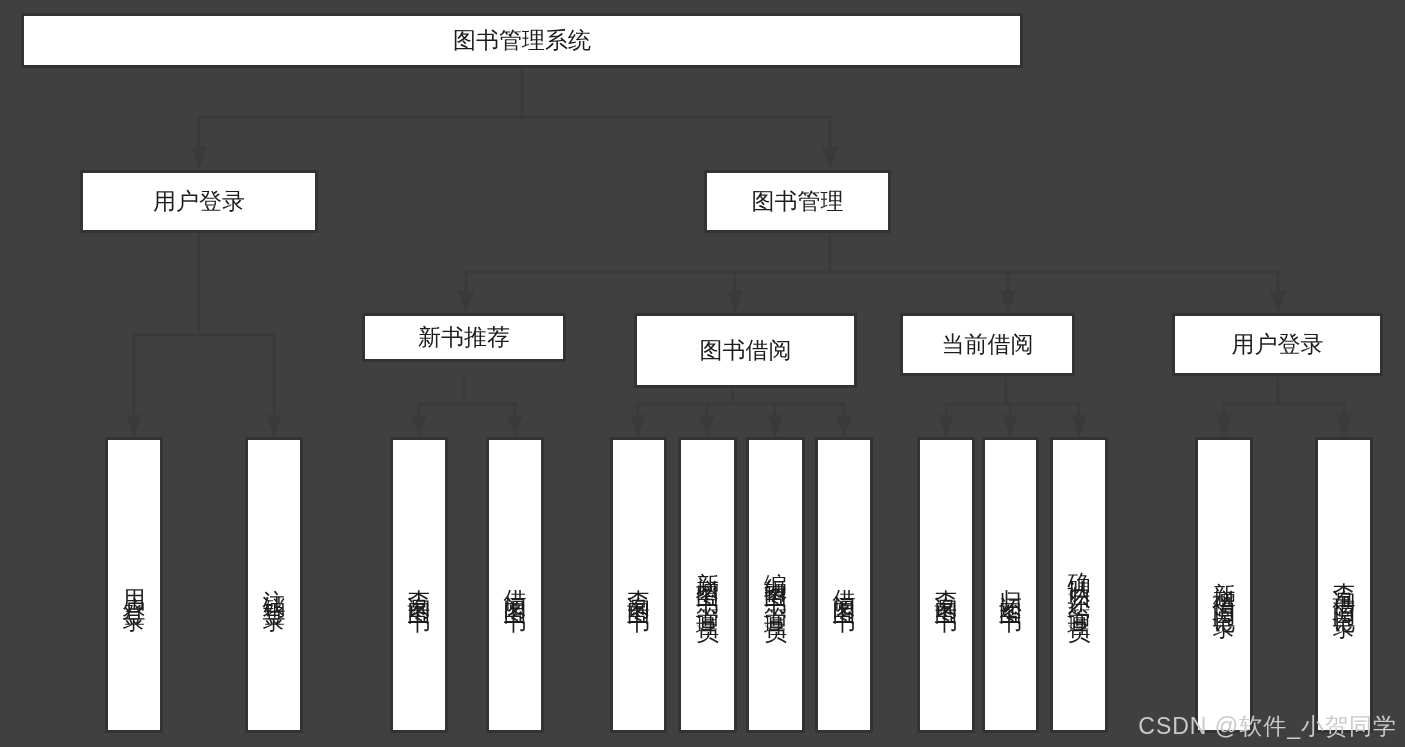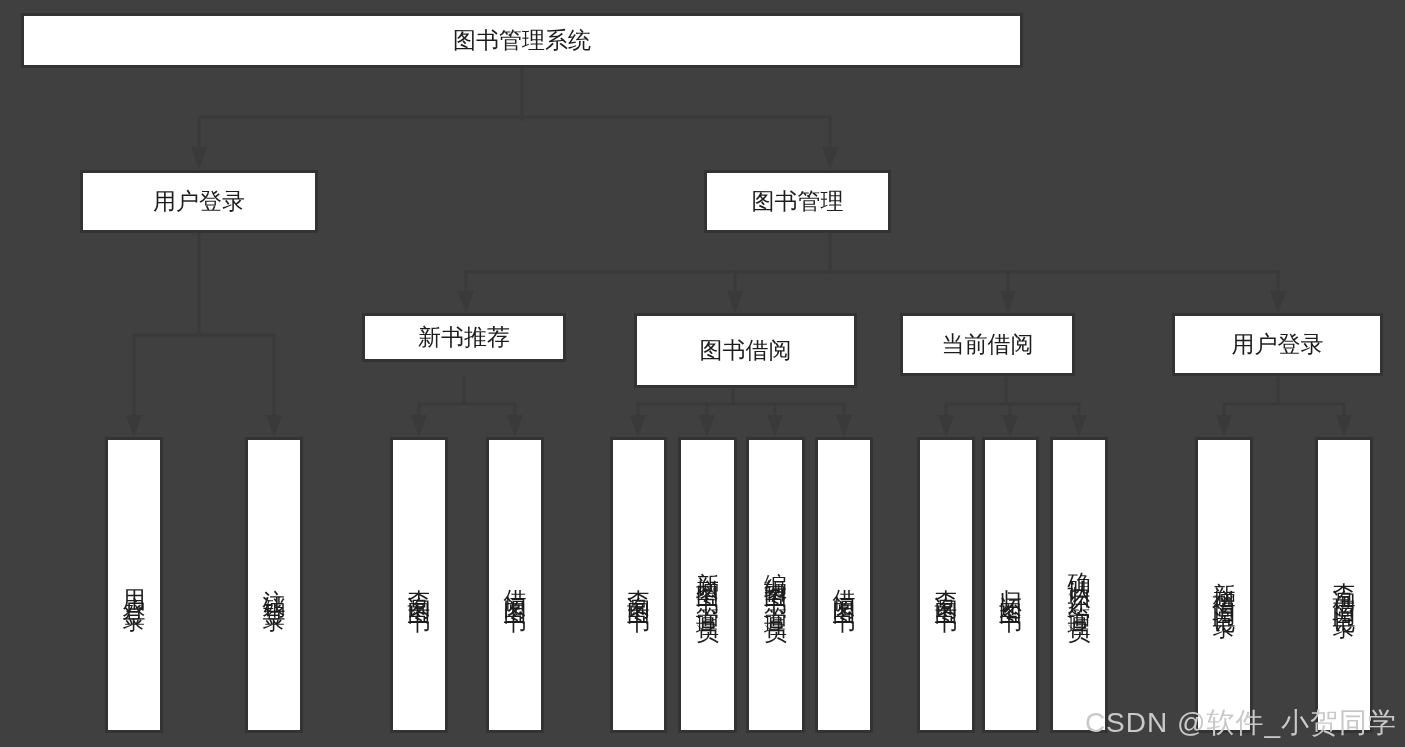--- a/index.html
+++ b/index.html
@@ -46,21 +46,21 @@
     writing-mode: vertical-rl;
     text-orientation: mixed;
     letter-spacing: 7px;
     line-height: 1;
   }
 
   .watermark {
     position: absolute;
     right: 8px;
     bottom: 5px;
-    font-size: 28px;
+    font-size: 23px;
     color: #c9c9c9;
     letter-spacing: 1px;
     white-space: nowrap;
   }
 </style>
 </head>
 <body>
 
 <div class="canvas">
 

